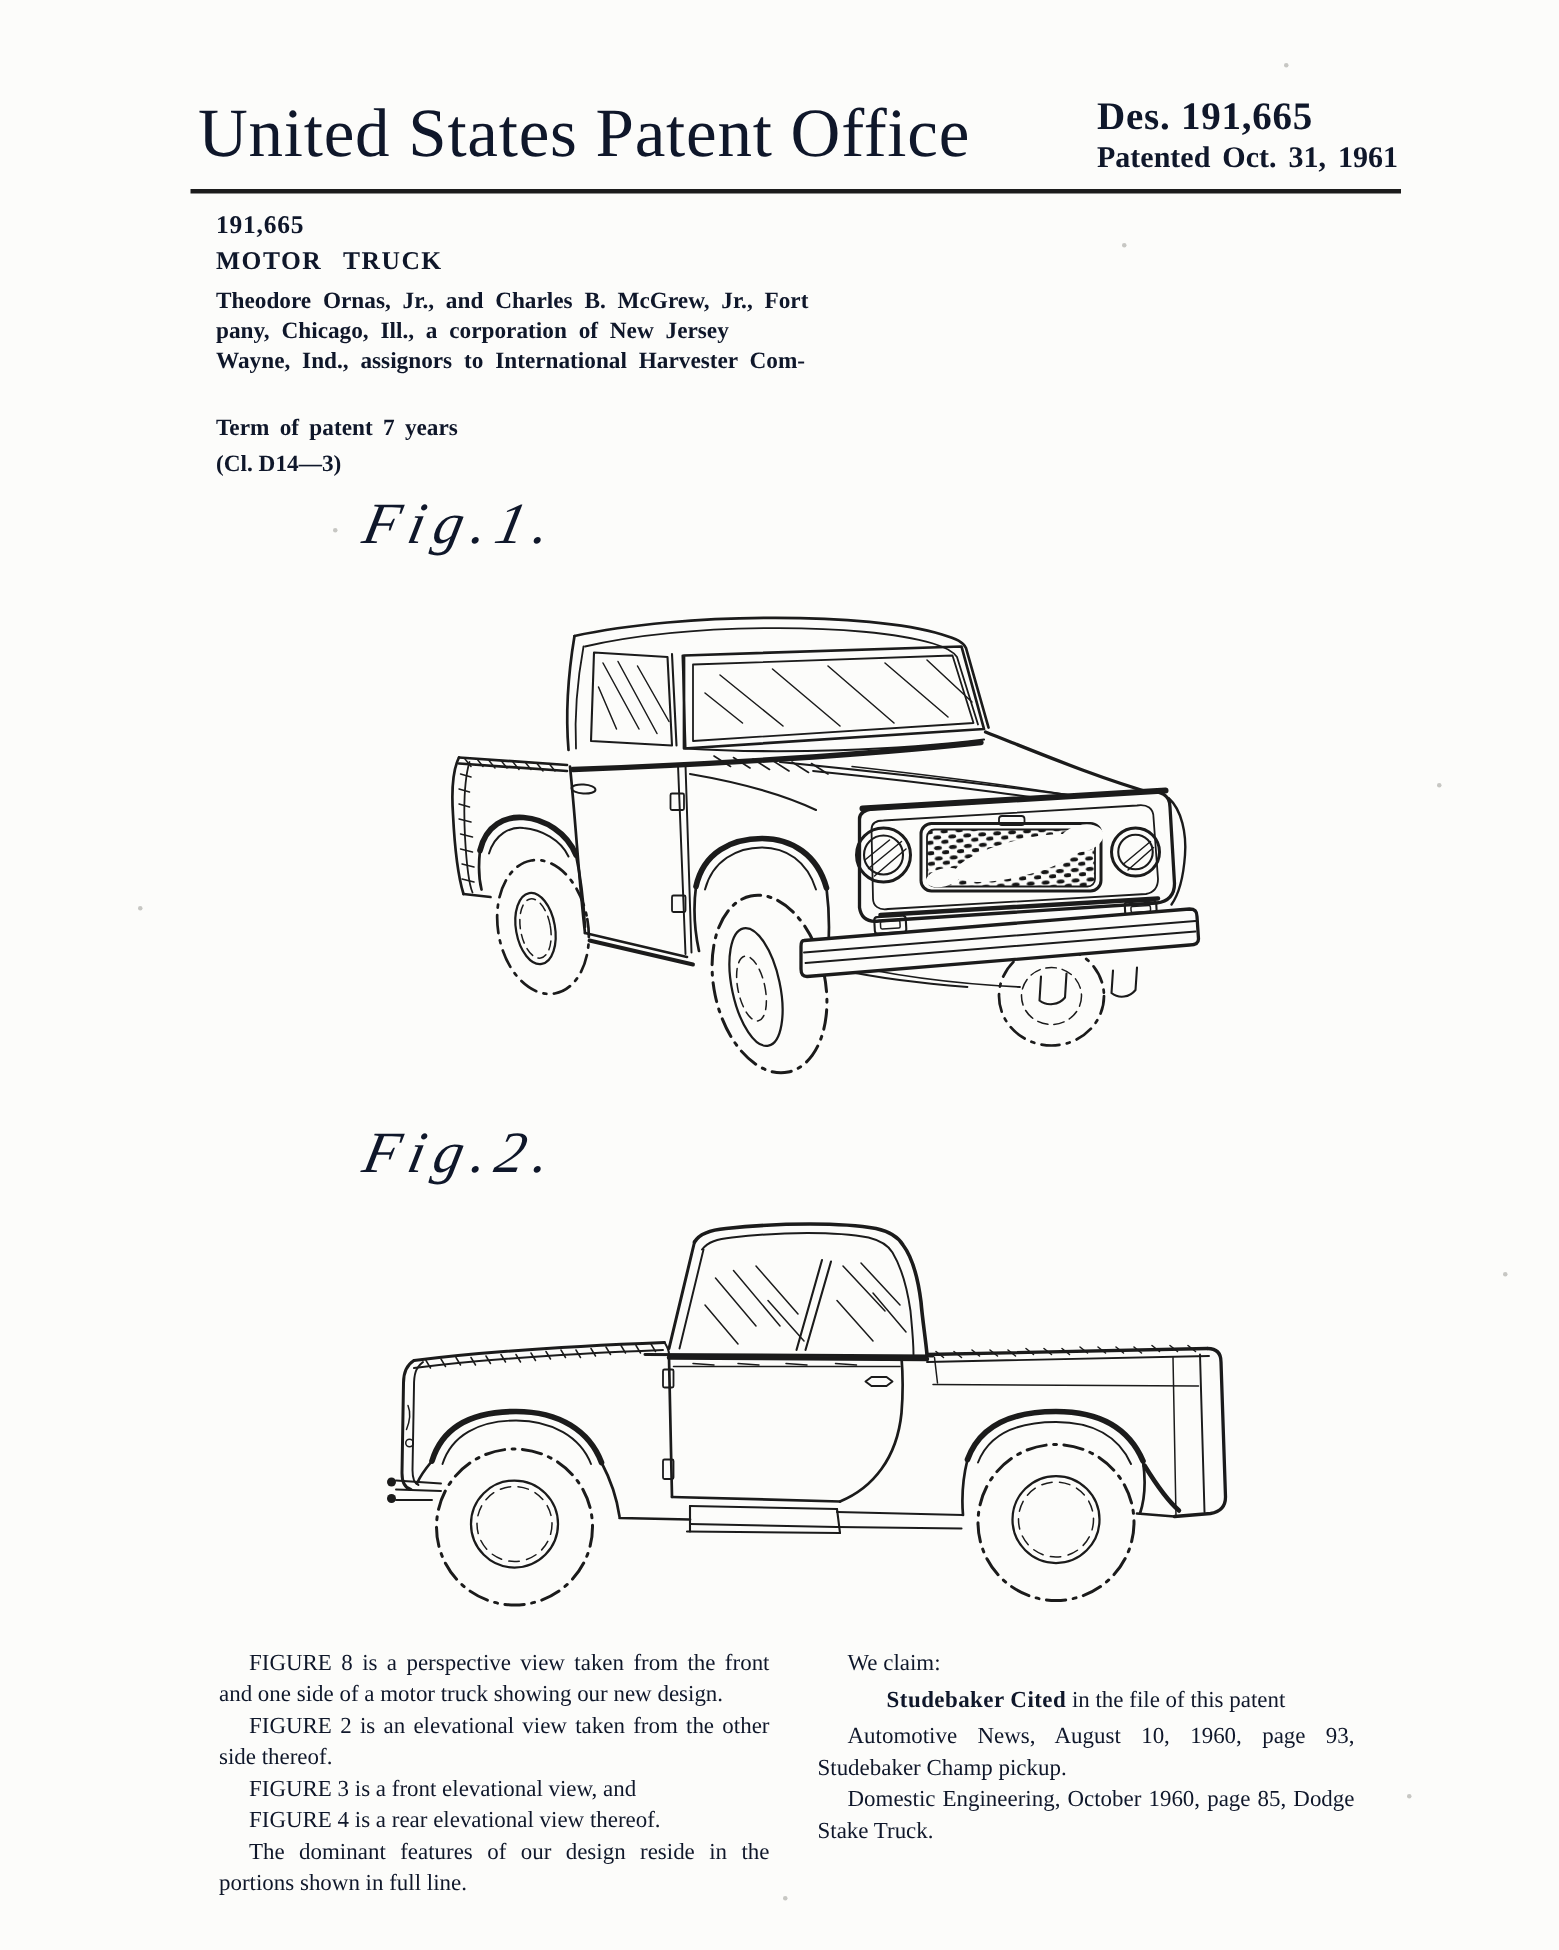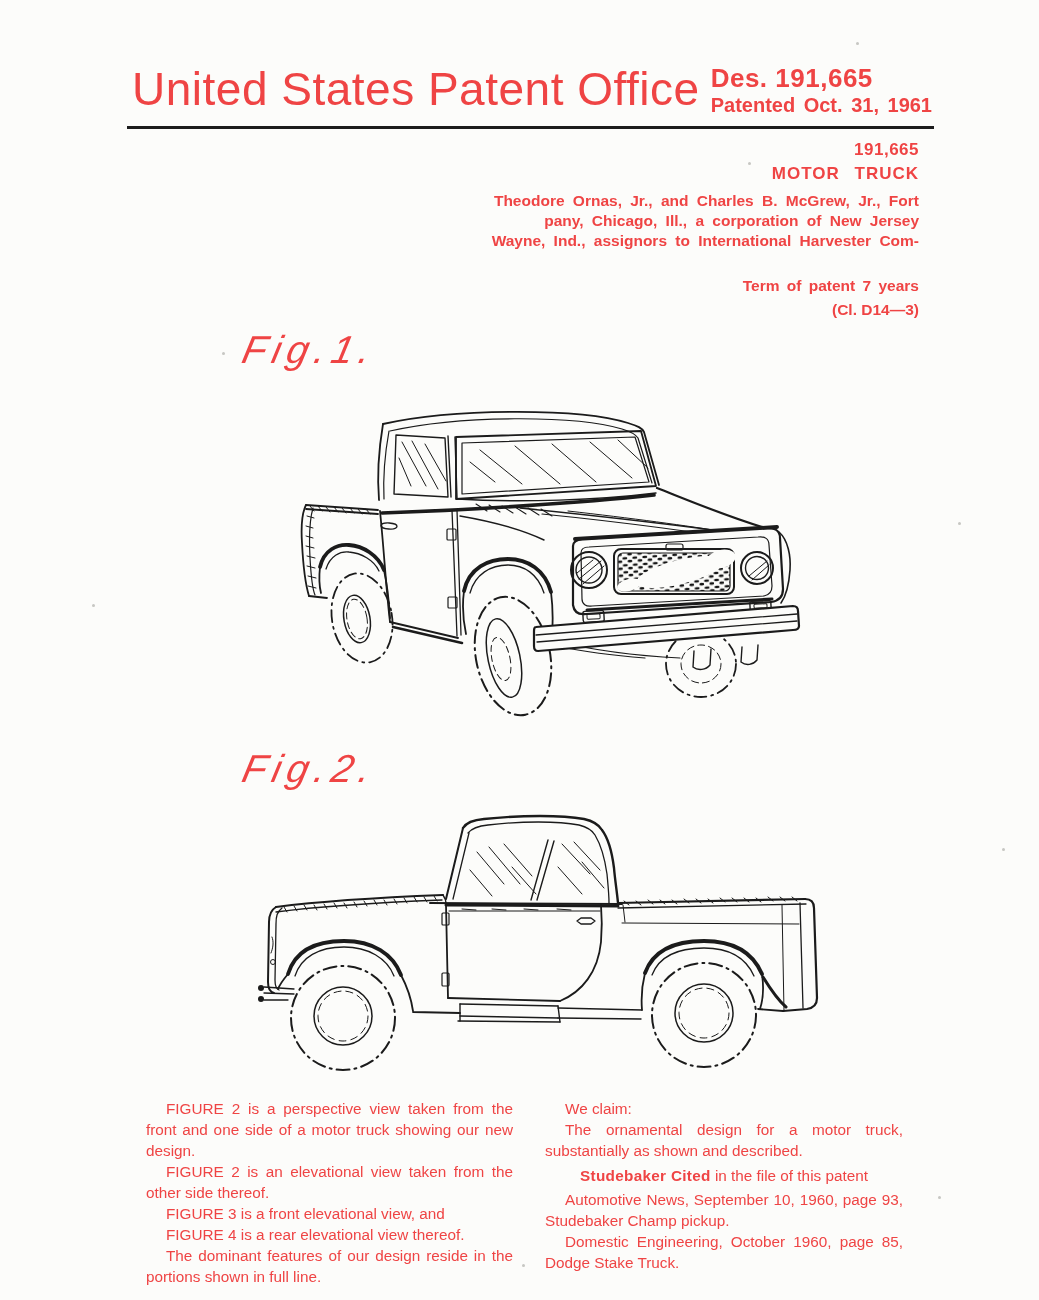--- a/index.html
+++ b/index.html
@@ -1,27 +1,27 @@
 <!DOCTYPE html>
 <html><head>
 <meta charset="utf-8">
 <style>
   html,body{margin:0;padding:0;background:#e8e8e6;}
   .page{
     position:relative;width:1039px;height:1300px;margin:0 auto;
-    background:#fcfcfa;color:#ef4444;overflow:hidden;
-    font-family:Liberation Sans, sans-serif;
+    background:#fcfcfa;color:#0f172a;overflow:hidden;
+    font-family:Liberation Serif, serif;
   }
   .abs{position:absolute;}
   .hdr-title{left:132px;top:66px;font-size:46px;line-height:1;letter-spacing:0.5px;white-space:nowrap;}
   .hdr-right{right:107px;top:64px;}
   .hdr-num{font-size:26px;font-weight:bold;line-height:1.1;letter-spacing:0.5px;}
   .hdr-date{font-size:20px;font-weight:bold;line-height:1.2;word-spacing:3px;}
   .rule{left:127px;top:126px;width:807px;height:3px;background:#1c1c1c;}
-  .cblock{left:119px;width:800px;text-align:right;font-weight:bold;}
+  .cblock{left:144px;width:800px;text-align:left;font-weight:bold;}
   .serial{top:140px;font-size:17px;letter-spacing:0.5px;}
   .doc-title{top:164px;font-size:17px;letter-spacing:1px;word-spacing:9px;}
   .inventors{top:191px;font-size:15.5px;line-height:20px;word-spacing:4px;}
   .filed{top:253px;font-size:15.5px;word-spacing:4px;}
   .term{top:277px;font-size:15.5px;word-spacing:3px;}
   .clf{top:301px;font-size:15.5px;}
   .figlabel{
     font-style:italic;font-size:39px;letter-spacing:6px;line-height:1;
     transform:skewX(-12deg);white-space:nowrap;
   }
@@ -279,32 +279,31 @@
       <path d="M393,161 C390,173 389,186 390,198 M510,162 C512,176 511,188 508,197"></path>
     </g>
     <g>
       <circle cx="452" cy="203" r="52" stroke-dasharray="13 5 2 5" stroke-width="2"></circle>
       <circle cx="452" cy="201" r="29" stroke-width="1.5"></circle>
       <circle cx="452" cy="201" r="25" stroke-width="1" stroke-dasharray="7 5"></circle>
     </g>
   </svg>
 
   <div class="abs col col-left">
-    <p>FIGURE 2 is a perspective view taken from the front and one side of a motor truck showing our new design.</p>
+    <p>FIGURE 8 is a perspective view taken from the front and one side of a motor truck showing our new design.</p>
     <p>FIGURE 2 is an elevational view taken from the other side thereof.</p>
     <p>FIGURE 3 is a front elevational view, and</p>
     <p>FIGURE 4 is a rear elevational view thereof.</p>
     <p>The dominant features of our design reside in the portions shown in full line.</p>
   </div>
 
   <div class="abs col col-right">
     <p>We claim:</p>
-    <p>The ornamental design for a motor truck, substantially as shown and described.</p>
     <p class="refhead"><b>Studebaker Cited</b><span> in the file of this patent</span></p>
-    <p>Automotive News, September 10, 1960, page 93, Studebaker Champ pickup.</p>
+    <p>Automotive News, August 10, 1960, page 93, Studebaker Champ pickup.</p>
     <p>Domestic Engineering, October 1960, page 85, Dodge Stake Truck.</p>
   </div>
 
   <div class="abs speck" style="left:856px;top:42px"></div>
   <div class="abs speck" style="left:748px;top:162px"></div>
   <div class="abs speck" style="left:222px;top:352px"></div>
   <div class="abs speck" style="left:958px;top:522px"></div>
   <div class="abs speck" style="left:92px;top:604px"></div>
   <div class="abs speck" style="left:1002px;top:848px"></div>
   <div class="abs speck" style="left:522px;top:1264px"></div>

